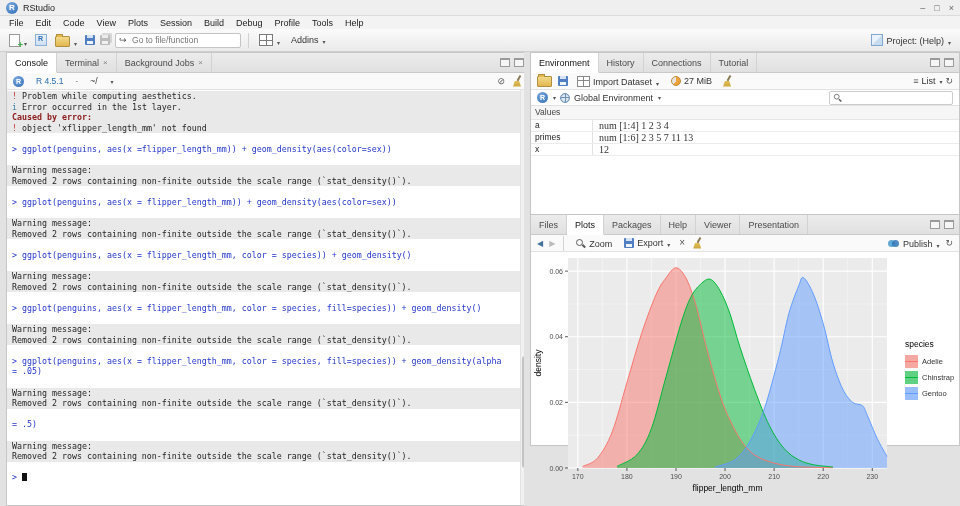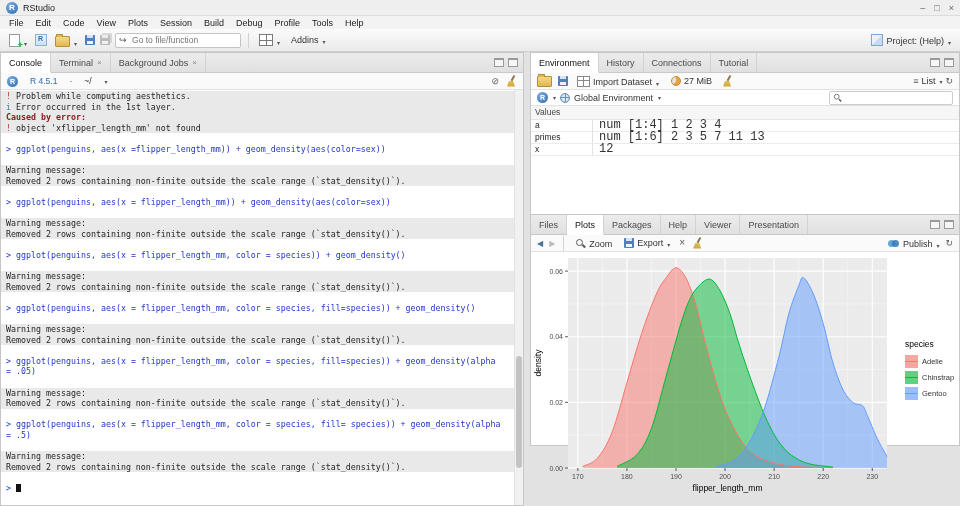--- a/index.html
+++ b/index.html
@@ -54,21 +54,21 @@
              background:linear-gradient(#888,#888) 0 3px/100% 1px no-repeat,linear-gradient(#888,#888) 50% 0/1px 100% no-repeat,#fff}
   .icn-publish{width:12px;height:11px;position:relative}
   .icn-publish::before{content:"";position:absolute;left:0;top:2px;width:7px;height:7px;border-radius:50%;background:#5fa8d3}
   .icn-publish::after{content:"";position:absolute;left:4px;top:2px;width:7px;height:7px;border-radius:50%;background:#2e75b6;opacity:.85}
   .glyph{color:#555;font-size:9px}
   .xbtn{color:#555;font-size:10px;line-height:10px}
   .nav-arrow{font-size:8px;color:#44729e}
   .nav-arrow.disabled{color:#bbb;opacity:1;filter:none}
   
   .panel{position:absolute;background:#fff;border:1px solid #c6c6c6;box-sizing:border-box}
-  #console-panel{left:0;top:52px;width:524px;height:454px}
+  #console-panel{left:6px;top:52px;width:524px;height:454px}
   #env-panel{left:530px;top:52px;width:430px;height:164px}
   #plots-panel{left:530px;top:214px;width:430px;height:232px}
   .splitter{position:absolute;background:#e2e2e2}
   .tabbar{height:19px;background:linear-gradient(#ececec,#e0e0e0);border-bottom:1px solid #c9c9c9;display:flex;align-items:stretch}
   .tab{display:flex;align-items:center;gap:4px;padding:0 8px;font-size:9px;color:#4a4a4a;border-right:1px solid #d2d2d2;cursor:default}
   .tab.active{background:#fff;color:#111;margin-bottom:-1px;border-bottom:1px solid #fff}
   .tab .x{color:#888;font-size:8px}
   .tab-tools{margin-left:auto;display:flex;align-items:center;gap:4px;padding-right:5px}
   .minibox{width:8px;height:6px;border:1px solid #9a9a9a;border-top:2px solid #9a9a9a;background:#f6f6f6}
   
@@ -92,21 +92,21 @@
   .env-toolbar{height:17px;display:flex;align-items:center;gap:6px;padding:0 6px;border-bottom:1px solid #e2e2e2;background:#fafafa;box-sizing:border-box}
   .env-right{margin-left:auto;display:flex;align-items:center;gap:3px}
   .env-toolbar2{height:16px;display:flex;align-items:center;gap:4px;padding:0 6px;border-bottom:1px solid #e2e2e2;background:#fff;box-sizing:border-box}
   .env-search{margin-left:auto;display:flex;align-items:center;border:1px solid #ccc;border-radius:2px;background:#fff;height:12px;width:118px;padding:0 2px;gap:2px}
   .env-search .icn-mag{transform:scale(.8)}
   .env-search-input{border:none;outline:none;flex:1;font-size:8px;height:10px;padding:0;min-width:0}
   .env-grid{position:absolute;left:0;top:53px;right:0;bottom:0;background:#fff;font-size:8.5px}
   .env-section{height:13px;line-height:13px;padding-left:4px;background:#f6f6f6;border-bottom:1px solid #e6e6e6;color:#444}
   .env-row{display:flex;height:11px;line-height:11px;border-bottom:1px solid #ececec}
   .env-name{width:62px;padding-left:4px;border-right:1px solid #e2e2e2;color:#1e1e1e;box-sizing:border-box}
-  .env-value{padding-left:6px;color:#333;font-family:Liberation Mono, monospace;font-size:12px}
+  .env-value{padding-left:6px;color:#333;font-family:Liberation Serif, serif;font-size:10px}
   
   .plots-toolbar{height:17px;display:flex;align-items:center;gap:6px;padding:0 6px;border-bottom:1px solid #e2e2e2;background:#fafafa;box-sizing:border-box}
   .plot-area{position:absolute;left:0;top:37px;right:0;bottom:0;background:#fff}
   #plot-svg{position:absolute;left:0;top:0;font-family:"Liberation Sans",sans-serif}
 </style>
 </head>
 <body>
 
 <div class="titlebar">
   <div class="rball">R</div>
@@ -220,21 +220,20 @@
       <div class="line">&nbsp;</div>
       <div class="line band">Warning message:</div>
       <div class="line band">Removed 2 rows containing non-finite outside the scale range (`stat_density()`).</div>
       <div class="line">&nbsp;</div>
       <div class="line cmd">&gt; ggplot(penguins, aes(x = flipper_length_mm, color = species, fill=species)) + geom_density(alpha</div>
       <div class="line cmd">= .05)</div>
       <div class="line">&nbsp;</div>
       <div class="line band">Warning message:</div>
       <div class="line band">Removed 2 rows containing non-finite outside the scale range (`stat_density()`).</div>
       <div class="line">&nbsp;</div>
-      <div class="line cmd">&gt; ggplot(penguins, aes(x = flipper_length_mm, color = species, fill= species)) + geom_density(alpha</div>
       <div class="line cmd">= .5)</div>
       <div class="line">&nbsp;</div>
       <div class="line band">Warning message:</div>
       <div class="line band">Removed 2 rows containing non-finite outside the scale range (`stat_density()`).</div>
       <div class="line">&nbsp;</div>
       <div class="line cmd">&gt; <span class="cursor"></span></div>
     </div>
   <div class="vscroll">
     <div class="vthumb"></div>
   </div>

